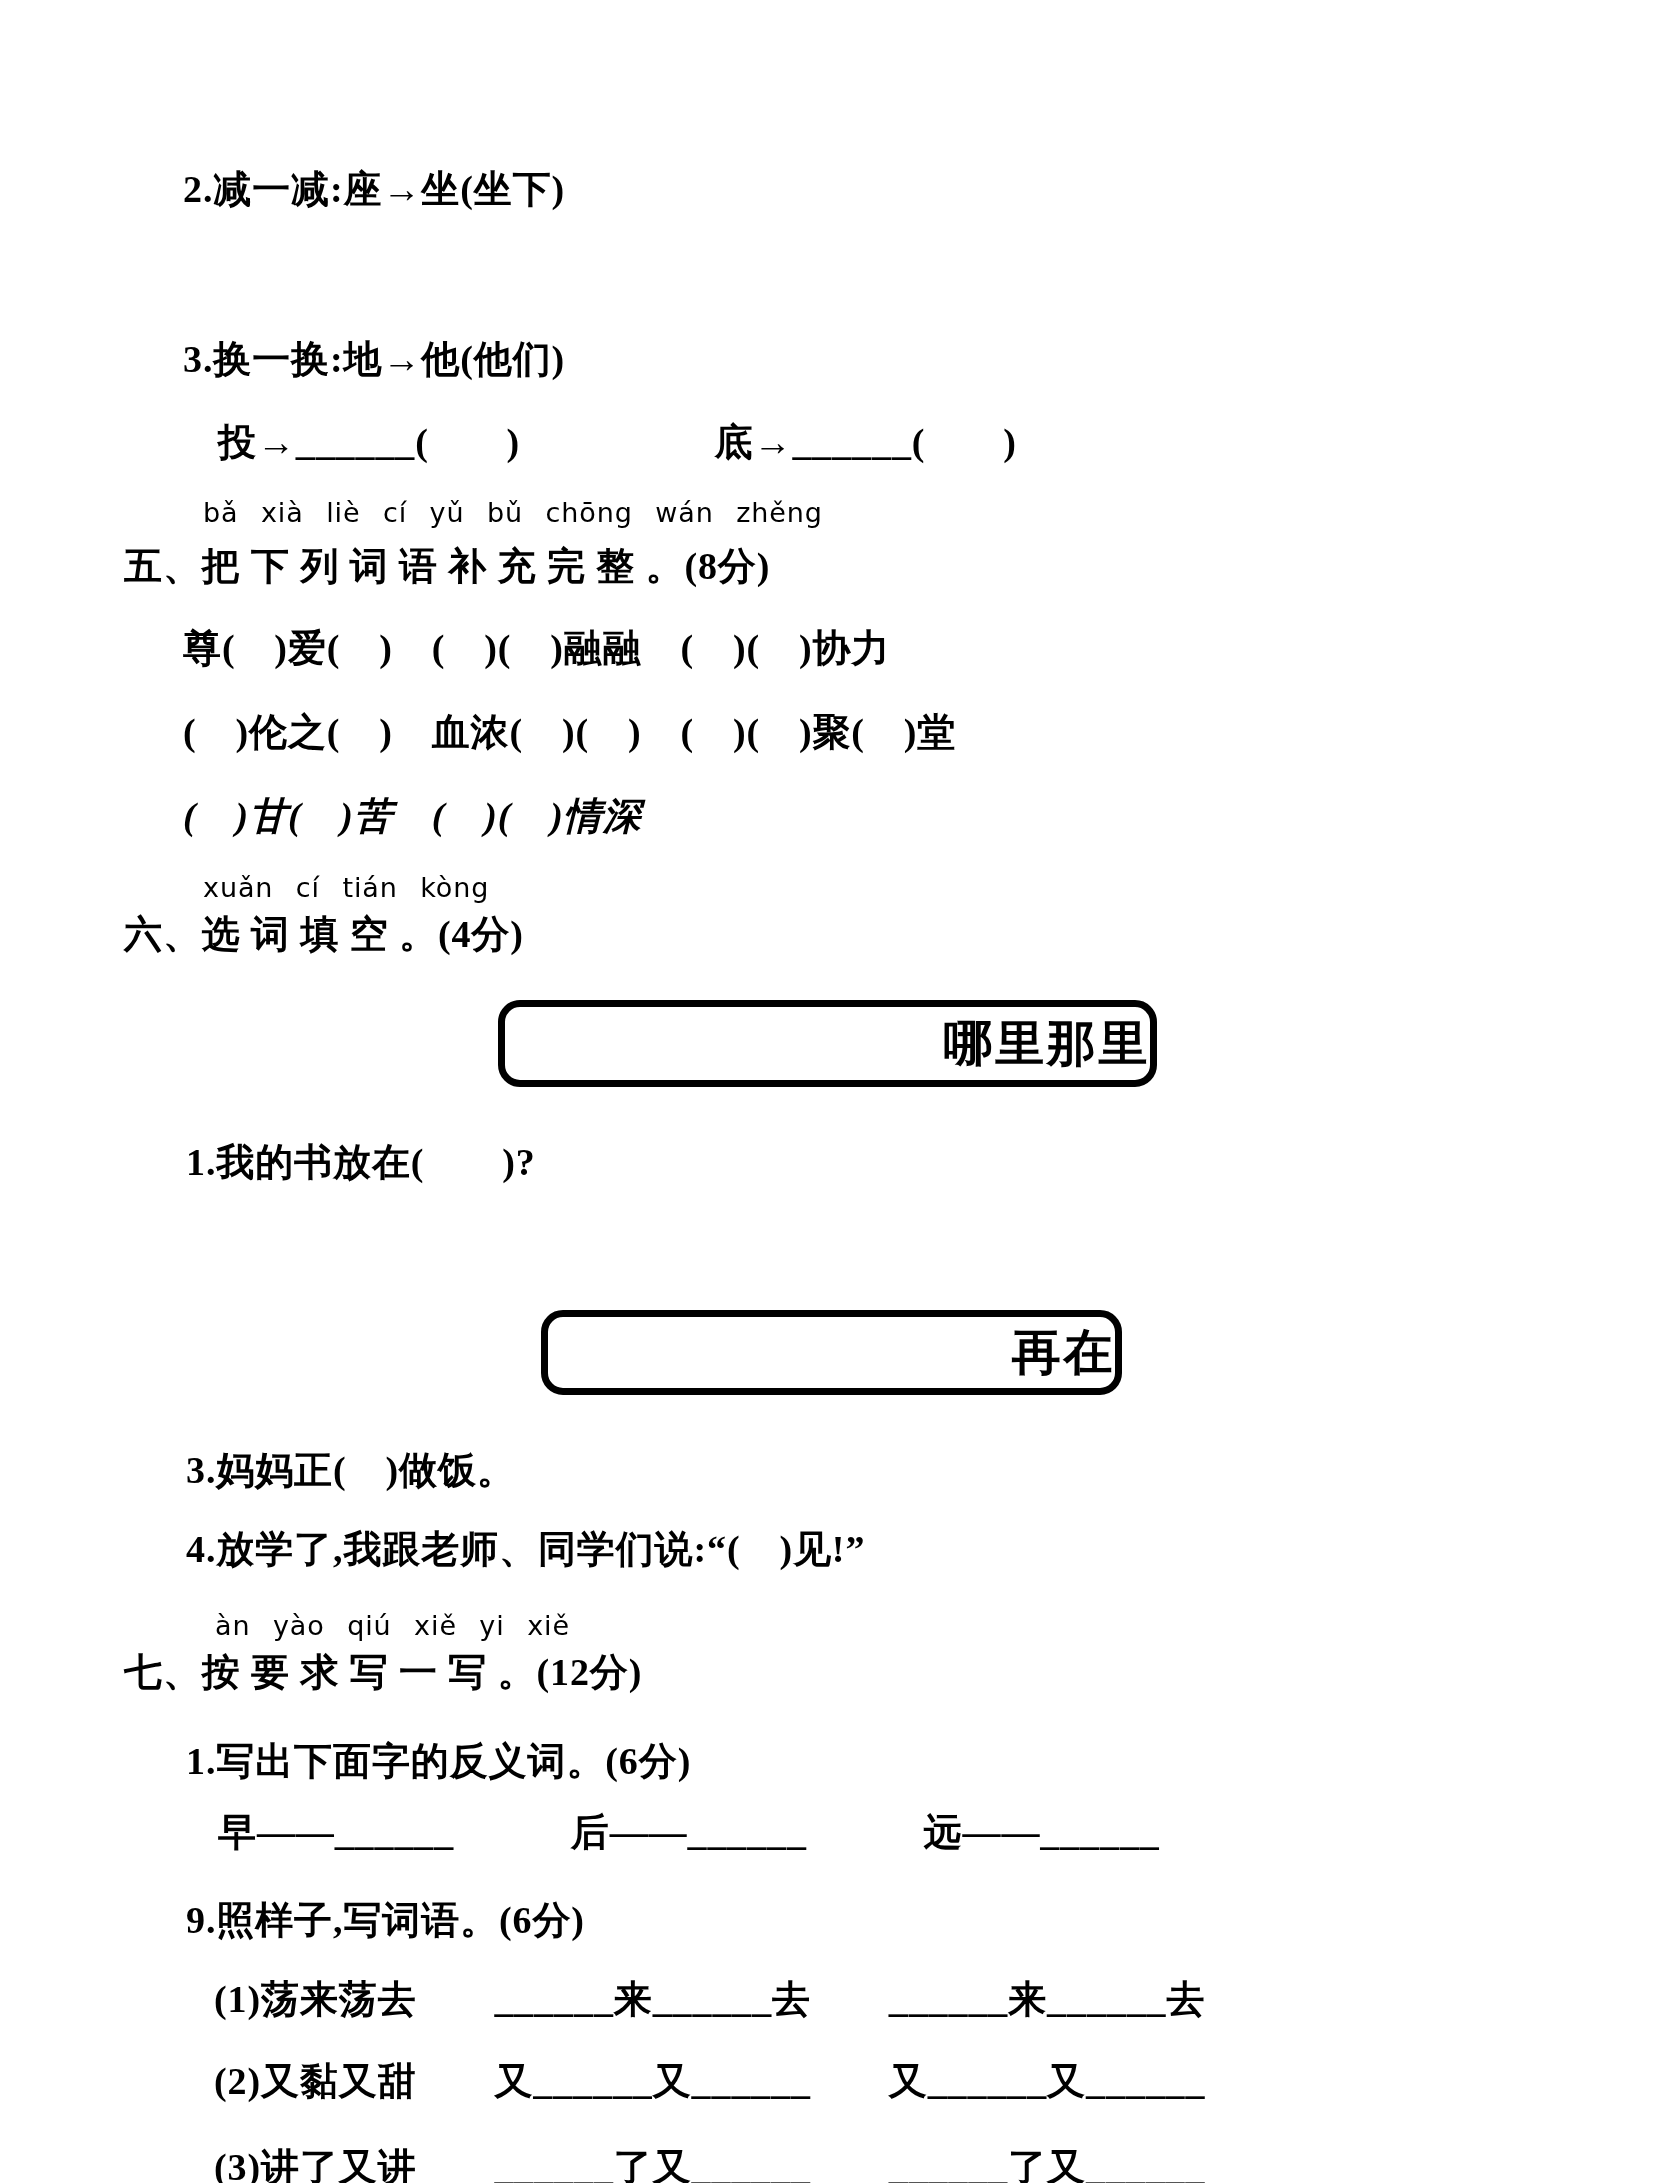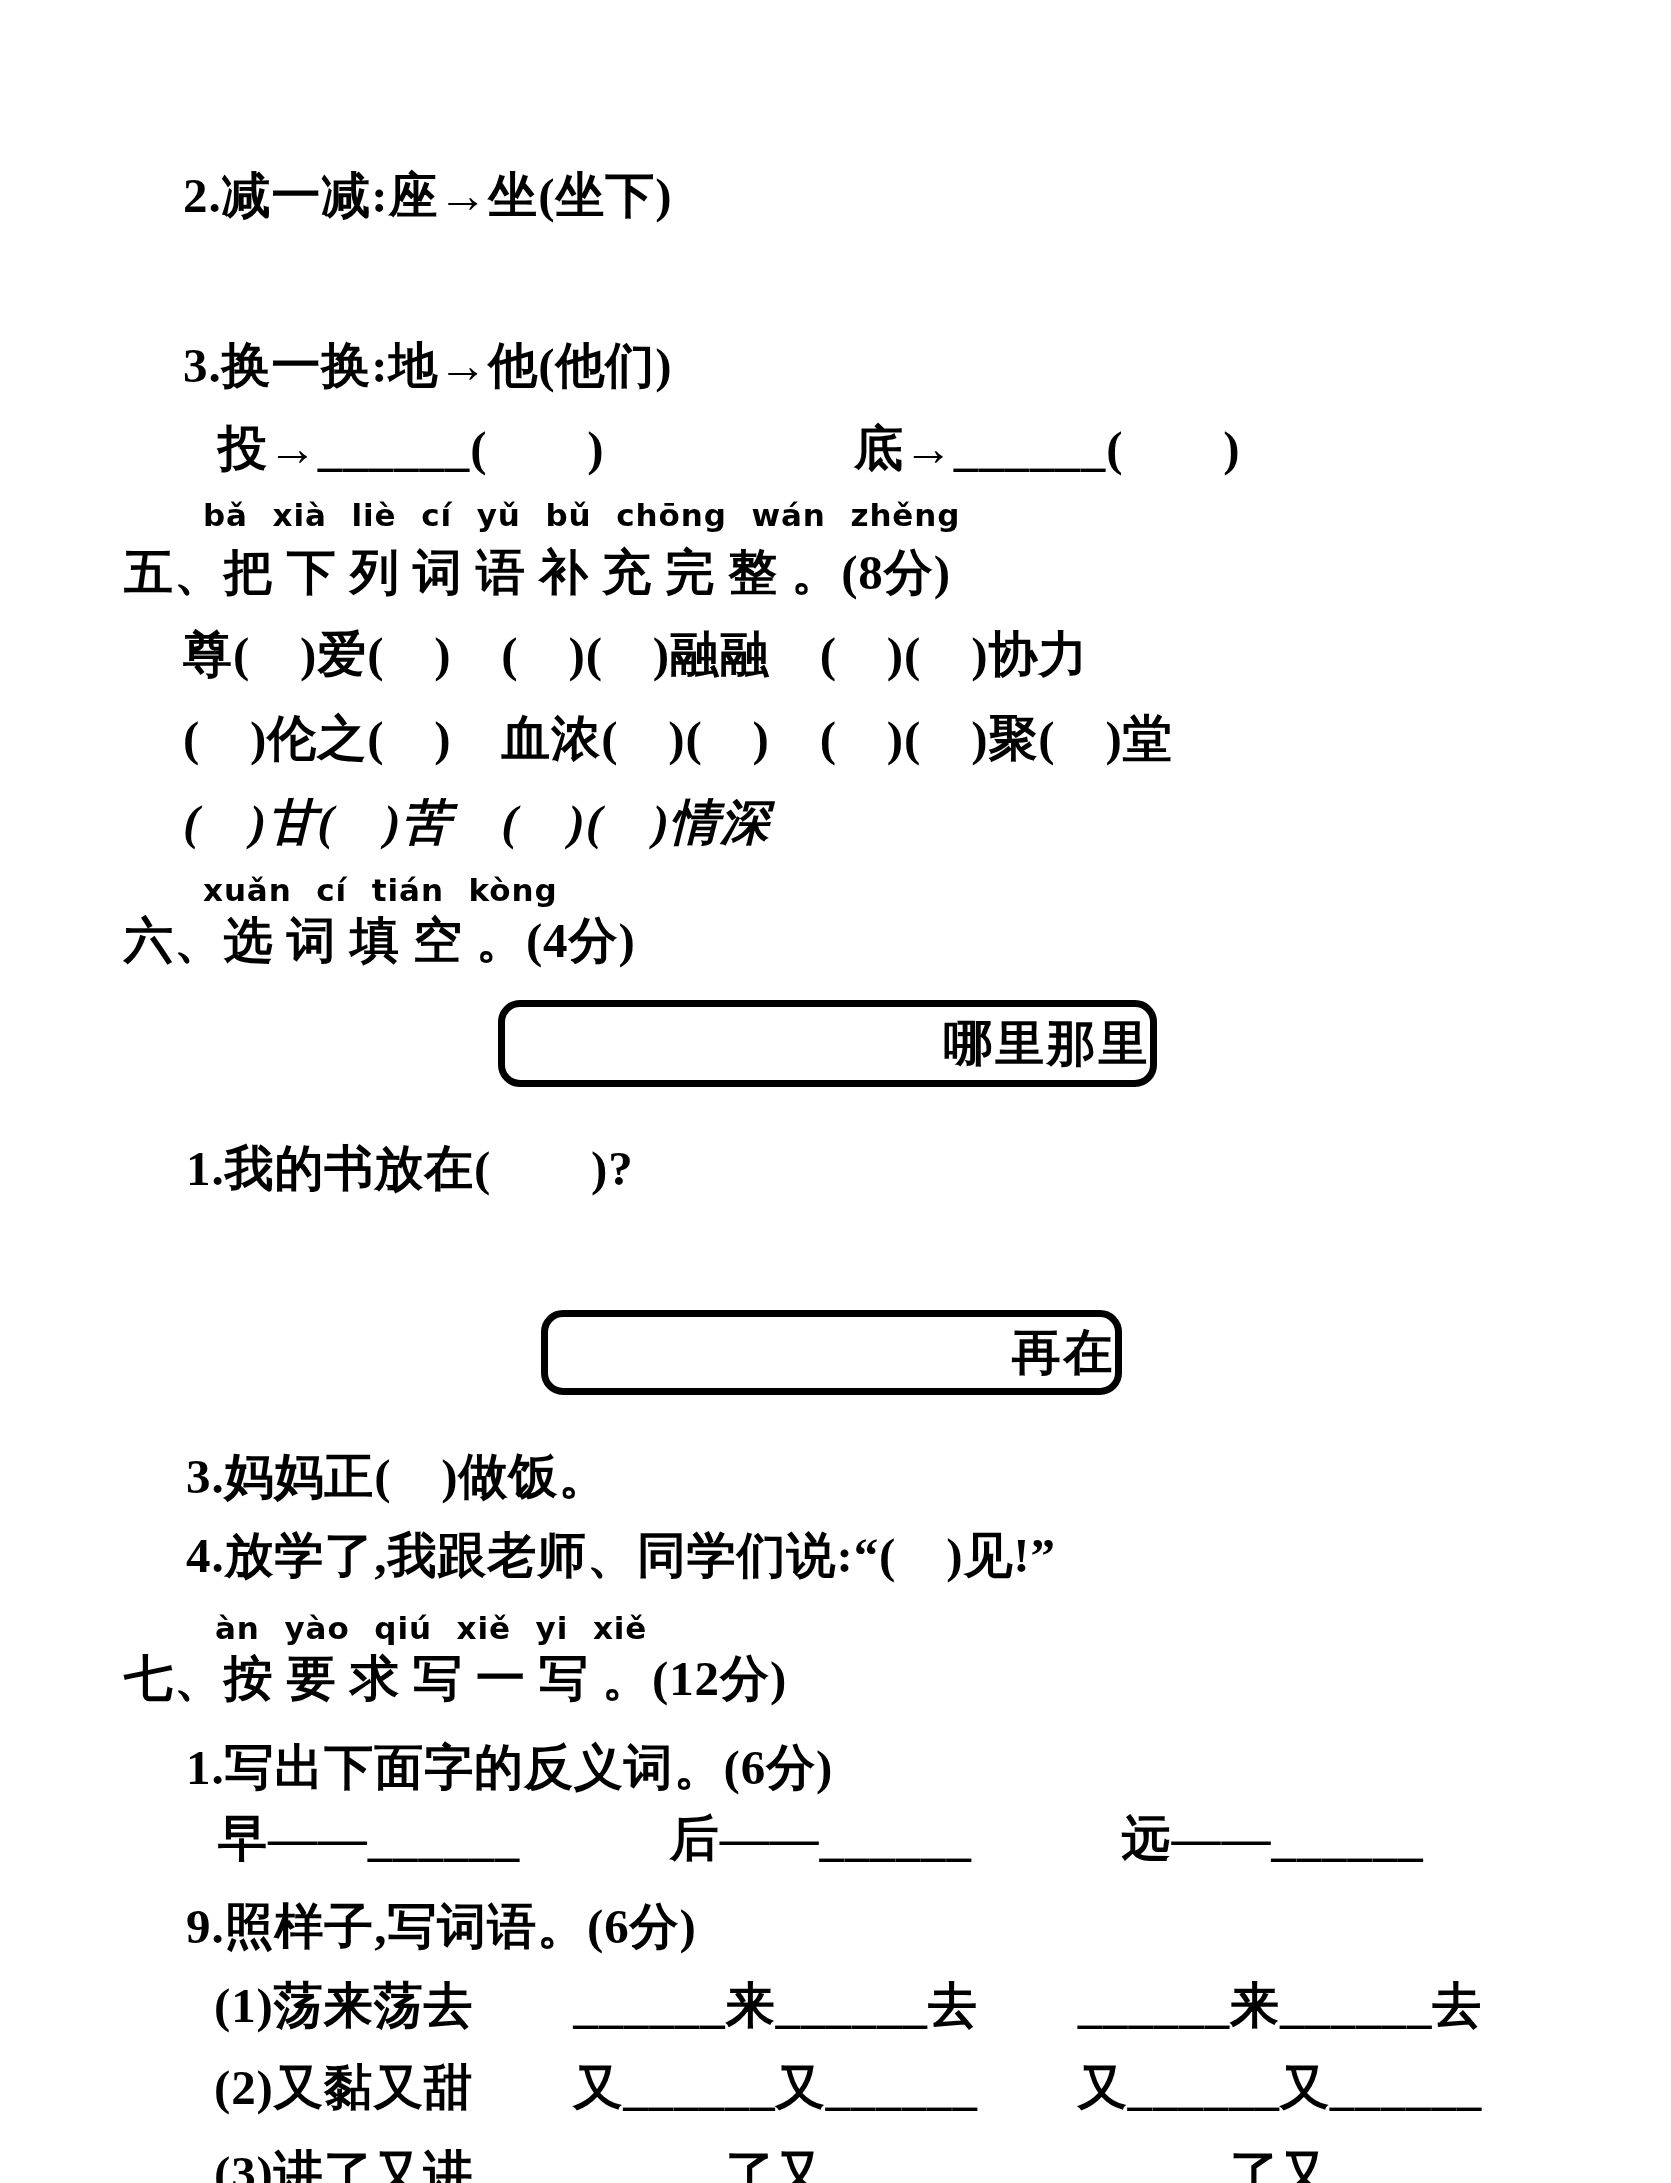--- a/index.html
+++ b/index.html
@@ -9,30 +9,30 @@
     height: 2365px;
     background: #ffffff;
     color: #000000;
     font-family: "Liberation Serif", "DejaVu Serif", serif;
     font-weight: 700;
     overflow: hidden;
   }
   .line {
     position: absolute;
     white-space: pre;
-    font-size: 49px;
+    font-size: 38px;
     line-height: 1.15;
     letter-spacing: 0.9px;
   }
   .pinyin {
     position: absolute;
     white-space: pre;
     font-family: "DejaVu Sans", "Liberation Sans", sans-serif;
-    font-weight: 700;
-    font-size: 31px;
+    font-weight: 400;
+    font-size: 27px;
     letter-spacing: 0.9px;
     word-spacing: 13px;
     line-height: 1.1;
   }
   .wordbox {
     position: absolute;
     border: 7px solid #000000;
     border-radius: 22px;
     display: flex;
     align-items: center;

